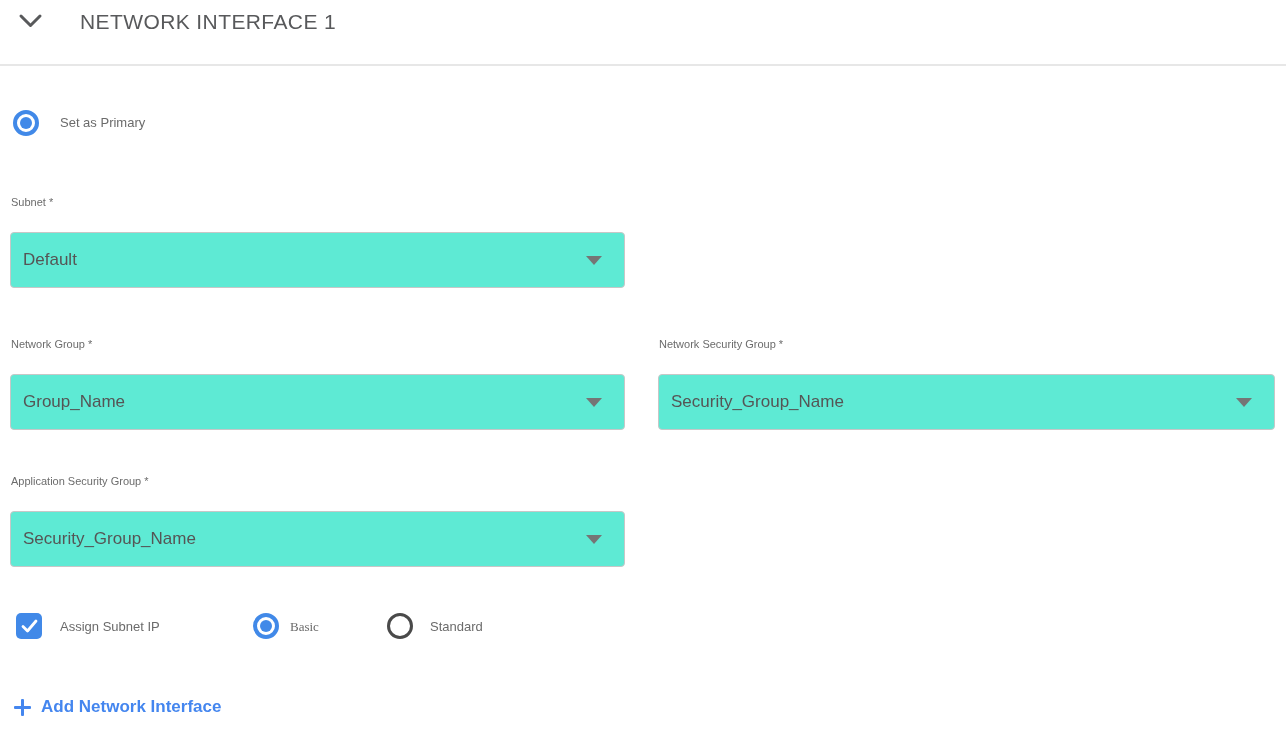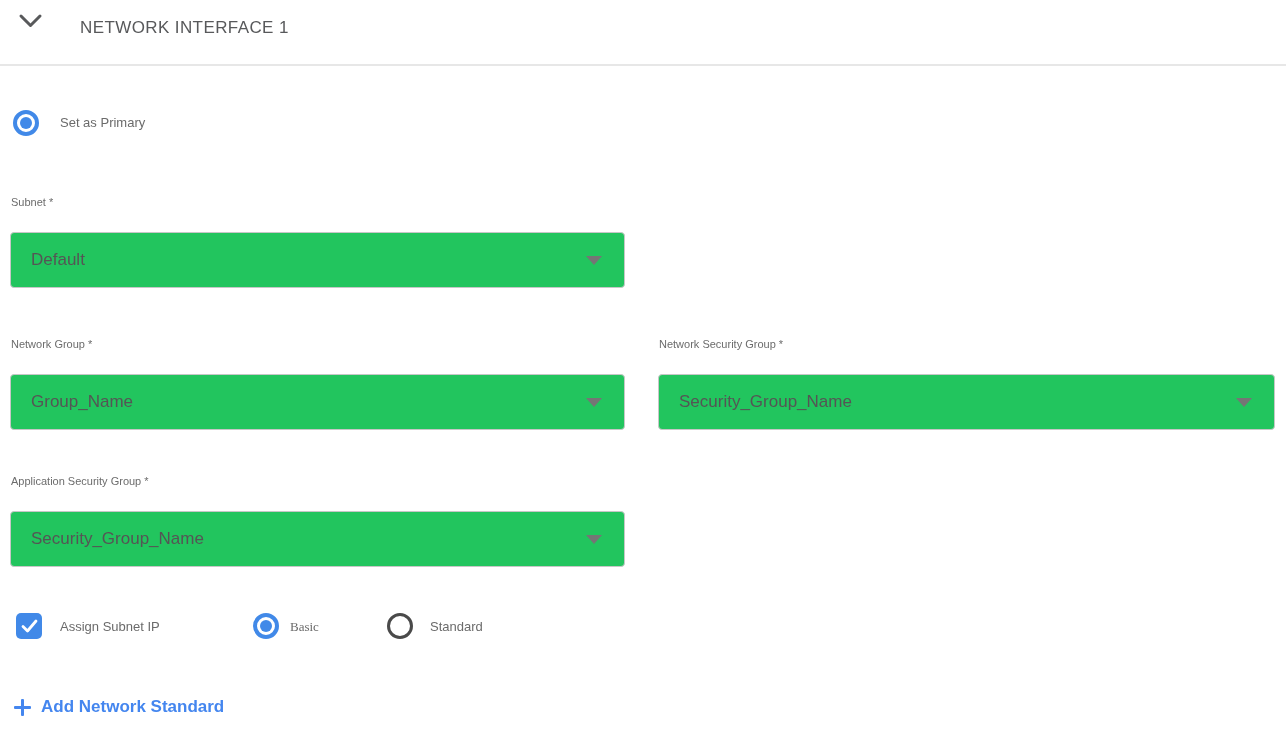--- a/index.html
+++ b/index.html
@@ -16,23 +16,22 @@
   .section-header {
     position:absolute; left:0; top:8; width:100%; height:34px;
     cursor:pointer;
   }
   .chevron {
     position:absolute; left:18px; top:13px; width:25px; height:16px;
     display:flex; align-items:center; justify-content:center;
   }
   .section-title {
     position:absolute; left:80px; top:10px;
-    font-size:17px; font-weight:400; color:#58595B;
+    font-size:21px; font-weight:400; color:#58595B;
     letter-spacing:0.4px;
-    margin-top:8px;
   }
   .divider {
     position:absolute; left:0; top:64px; width:1286px; height:2px;
     background:#E7E7E7;
   }
 
   
   .radio {
     width:26px; height:26px; border-radius:50%;
     background:#ffffff; flex:none;
@@ -56,24 +55,24 @@
   .primary-row .ctl-label { position:absolute; left:47px; top:0; white-space:nowrap; }
 
   
   .fg { position:absolute; }
   .fg .lbl {
     position:absolute; left:1px; top:0;
     font-size:11px; color:#6C6C6C; white-space:nowrap;
   }
   .dd {
     position:absolute; left:0; top:36px; height:56px; width:100%;
-    background:#22c55e;
+    background:#5eead4;
     border:1px solid #C7C7C7; border-radius:4px;
     display:flex; align-items:center;
-    padding:0 44px 0 20px;
+    padding:0 44px 0 12px;
     cursor:pointer;
   }
   .dd .val {
     font-size:17px; color:#555555; white-space:nowrap;
     overflow:hidden; text-overflow:ellipsis;
   }
   .dd .arrow {
     position:absolute; right:22px; top:50%; margin-top:-4px;
     width:0; height:0;
     border-left:8px solid transparent;
@@ -181,16 +180,16 @@
         <span class="dot"></span>
       </span>
     <span class="ctl-label basic-label">Basic</span>
 
     <span class="radio unselected radio-standard"></span>
     <span class="ctl-label standard-label">Standard</span>
   </div>
 
   <div class="add-row">
     <span class="plus-icon"></span>
-    <span class="add-label">Add Network Standard</span>
+    <span class="add-label">Add Network Interface</span>
   </div>
 
 </div>
 
 </body></html>

